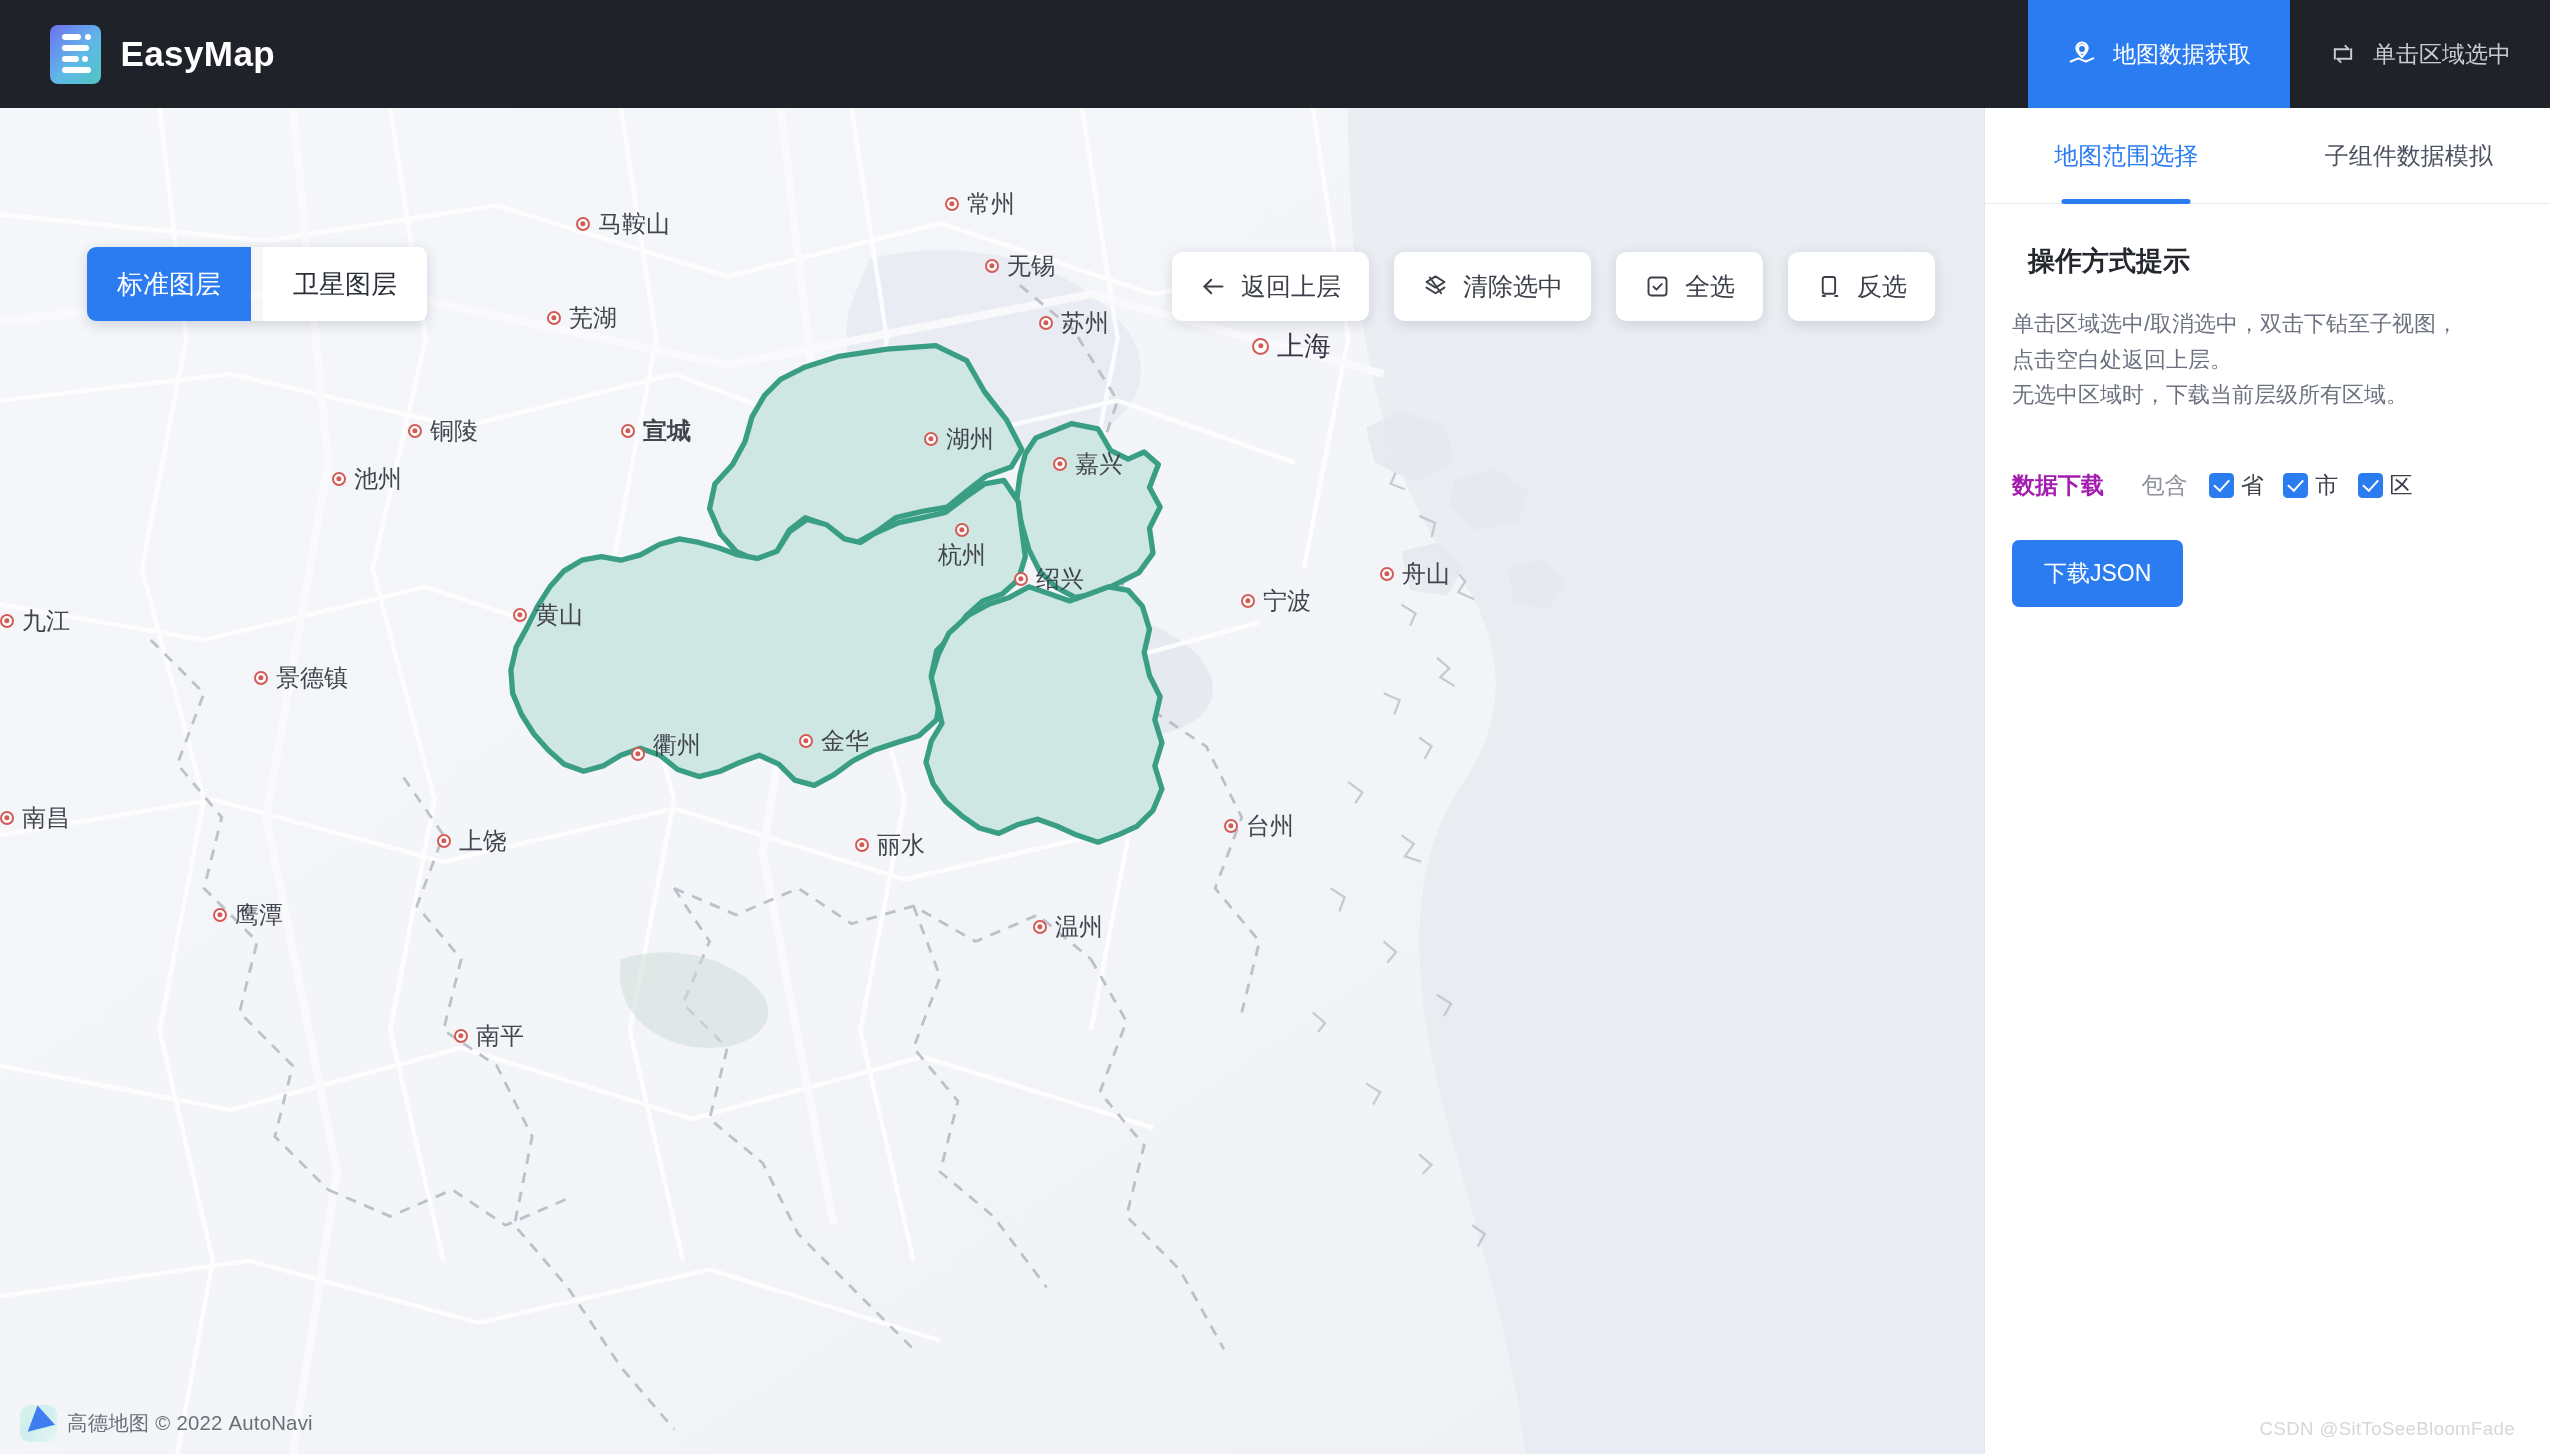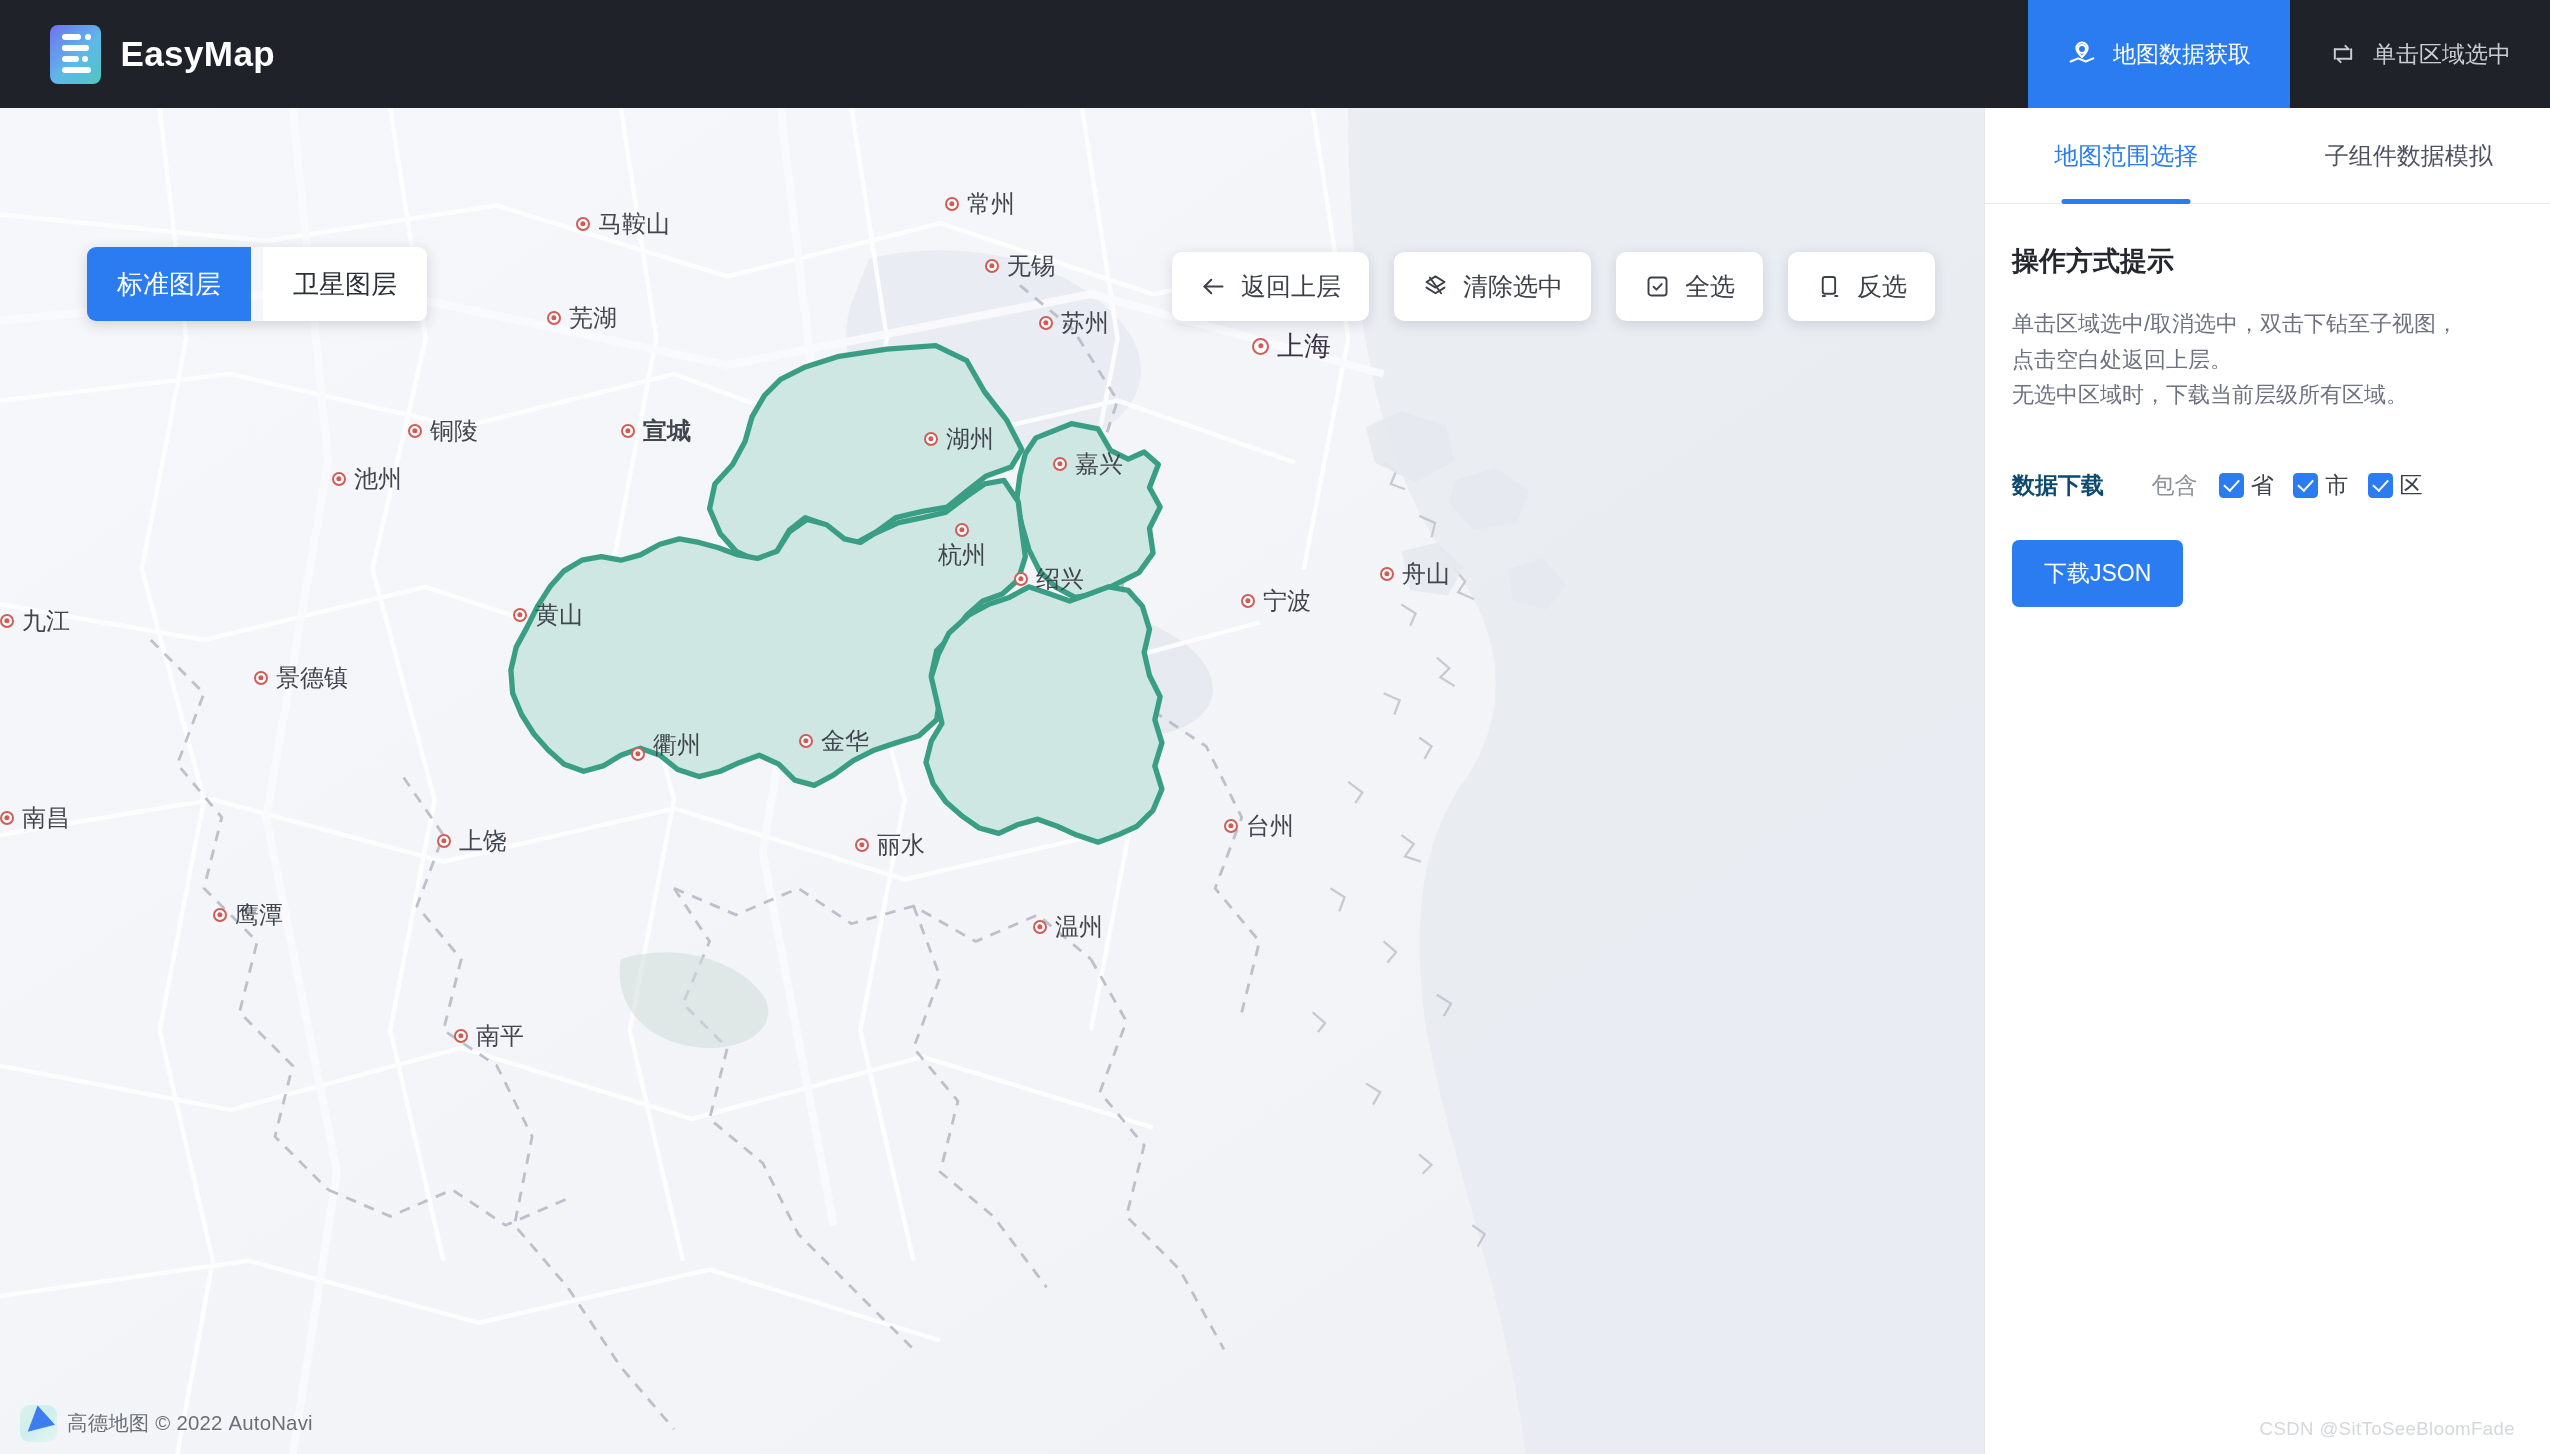--- a/index.html
+++ b/index.html
@@ -131,29 +131,29 @@
     font-size: 24px; color: #4d5260; cursor: pointer; position: relative;
   }
   .panel-tab.active { color: #2b7cf0; }
   .panel-tab.active::after {
     content: ""; position: absolute; bottom: -0.9px; left: 50%;
     transform: translateX(-50%);
     width: 129px; height: 5.3px; background: #2b7cf0; border-radius: 2.7px;
   }
   .panel-body { padding: 39px 27px 0 27px; }
   .panel-h {
-    font-size: 27px; font-weight: 700; color: #24272e; margin-bottom: 27px;
+    font-size: 27px; font-weight: 700; color: #24272e; margin-bottom: 27px; margin-left: 16px;
   }
   .panel-p {
     font-size: 22px; color: #6d7280; line-height: 1.62;
   }
   .dl-row {
     display: flex; align-items: center; gap: 12.4px; margin-top: 57px;
   }
-  .dl-label { font-size: 23px; font-weight: 700; color: #0c4a6e; margin-right: 35px; }
+  .dl-label { font-size: 23px; font-weight: 700; color: #a21caf; margin-right: 25px; }
   .dl-include { font-size: 23px; color: #8c9099; margin-right: 9px; }
   .cb-wrap { display: flex; align-items: center; gap: 7px; margin-right: 7px; cursor: pointer; }
   .cb {
     width: 25px; height: 25px; border-radius: 4.4px; background: #2b7cf0;
     position: relative; flex: none;
   }
   .cb::after {
     content: ""; position: absolute; left: 8px; top: 3.5px;
     width: 7px; height: 13.3px;
     border: solid #ffffff; border-width: 0 2.8px 2.8px 0;

